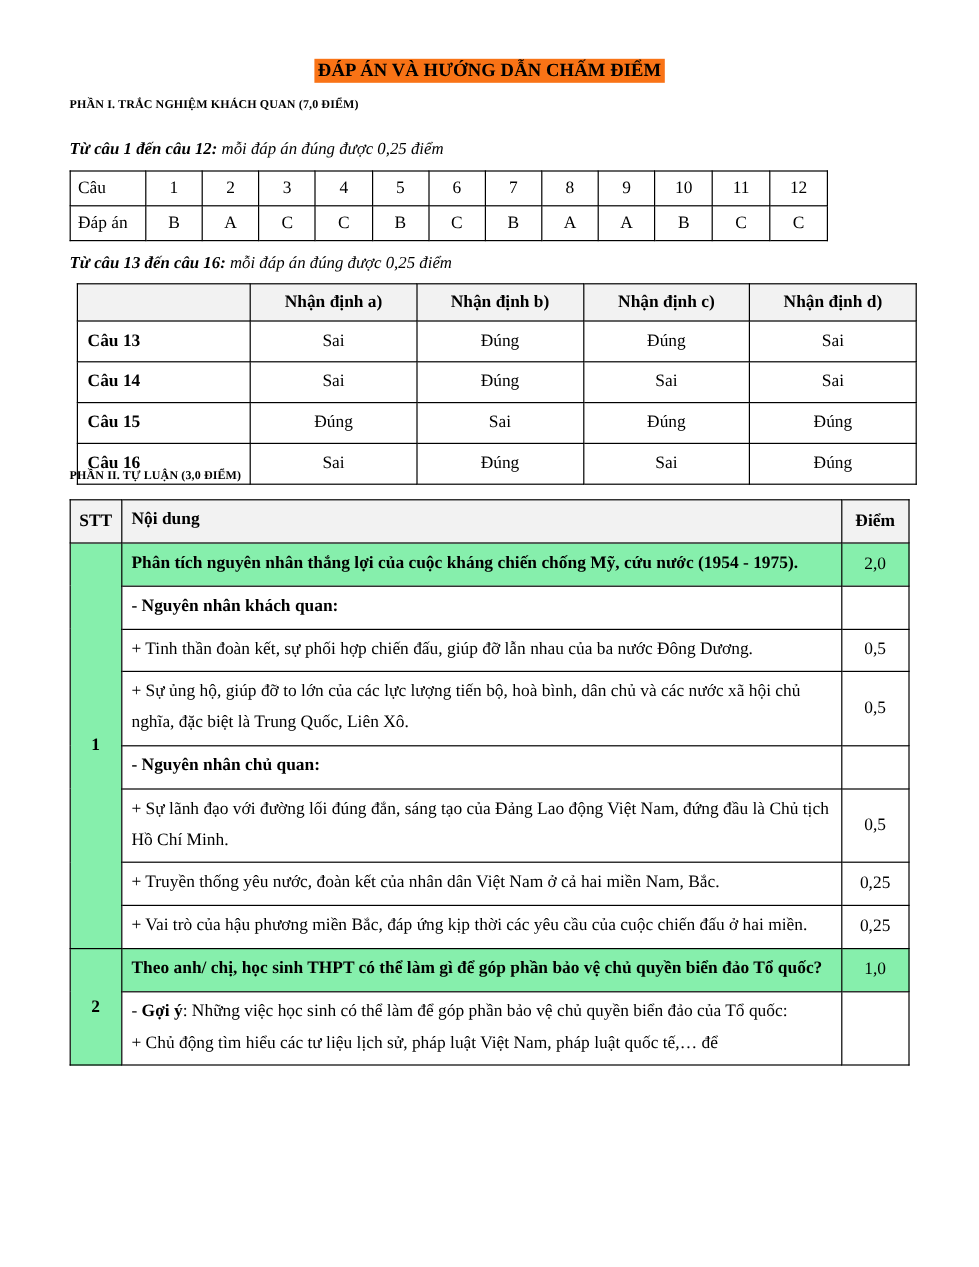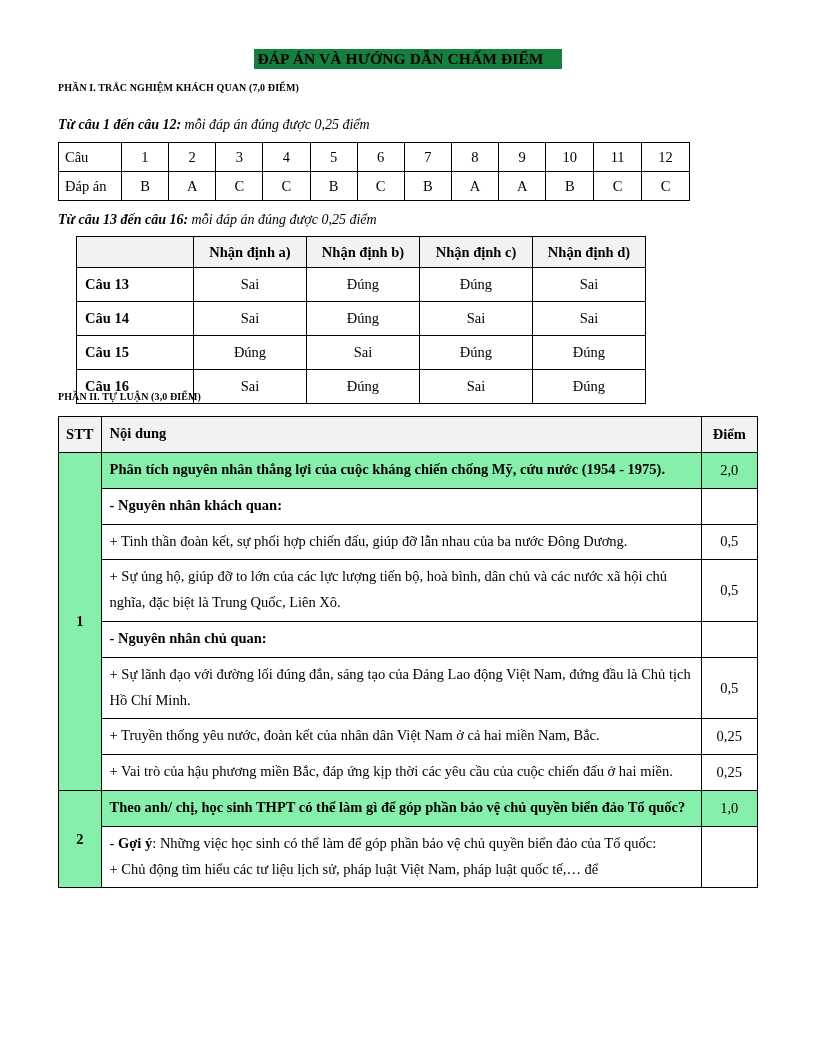--- a/index.html
+++ b/index.html
@@ -26,22 +26,22 @@
     position: absolute;
     left: 0;
     top: 50px;
     width: 816px;
     text-align: center;
     font-size: 15.5px;
     font-weight: bold;
     letter-spacing: 0.1px;
   }
   .doc-title span.hl {
-    background: #15803d;
-    padding: 1px 18px 2px 3px;
+    background: #f97316;
+    padding: 1px 3px 2px 3px;
   }
   .part-heading {
     position: absolute;
     left: 58px;
     font-size: 10px;
     font-weight: bold;
     letter-spacing: 0.1px;
     white-space: nowrap;
   }
   #part1-heading { top: 82px; }
@@ -86,23 +86,23 @@
   }
   #mcq-table td.rowlabel {
     width: 62px;
     text-align: left;
     padding-left: 6px;
   }
   #mcq-table td.qcell { width: 53.1px; }
 
   
   #tf-table {
-    left: 76px;
+    left: 64px;
     top: 236px;
-    width: 570px;
+    width: 700px;
   }
   #tf-table td {
     height: 33px;
     text-align: center;
     font-size: 14.5px;
   }
   #tf-table thead td {
     background: #f2f2f2;
     font-weight: bold;
     height: 30px;

